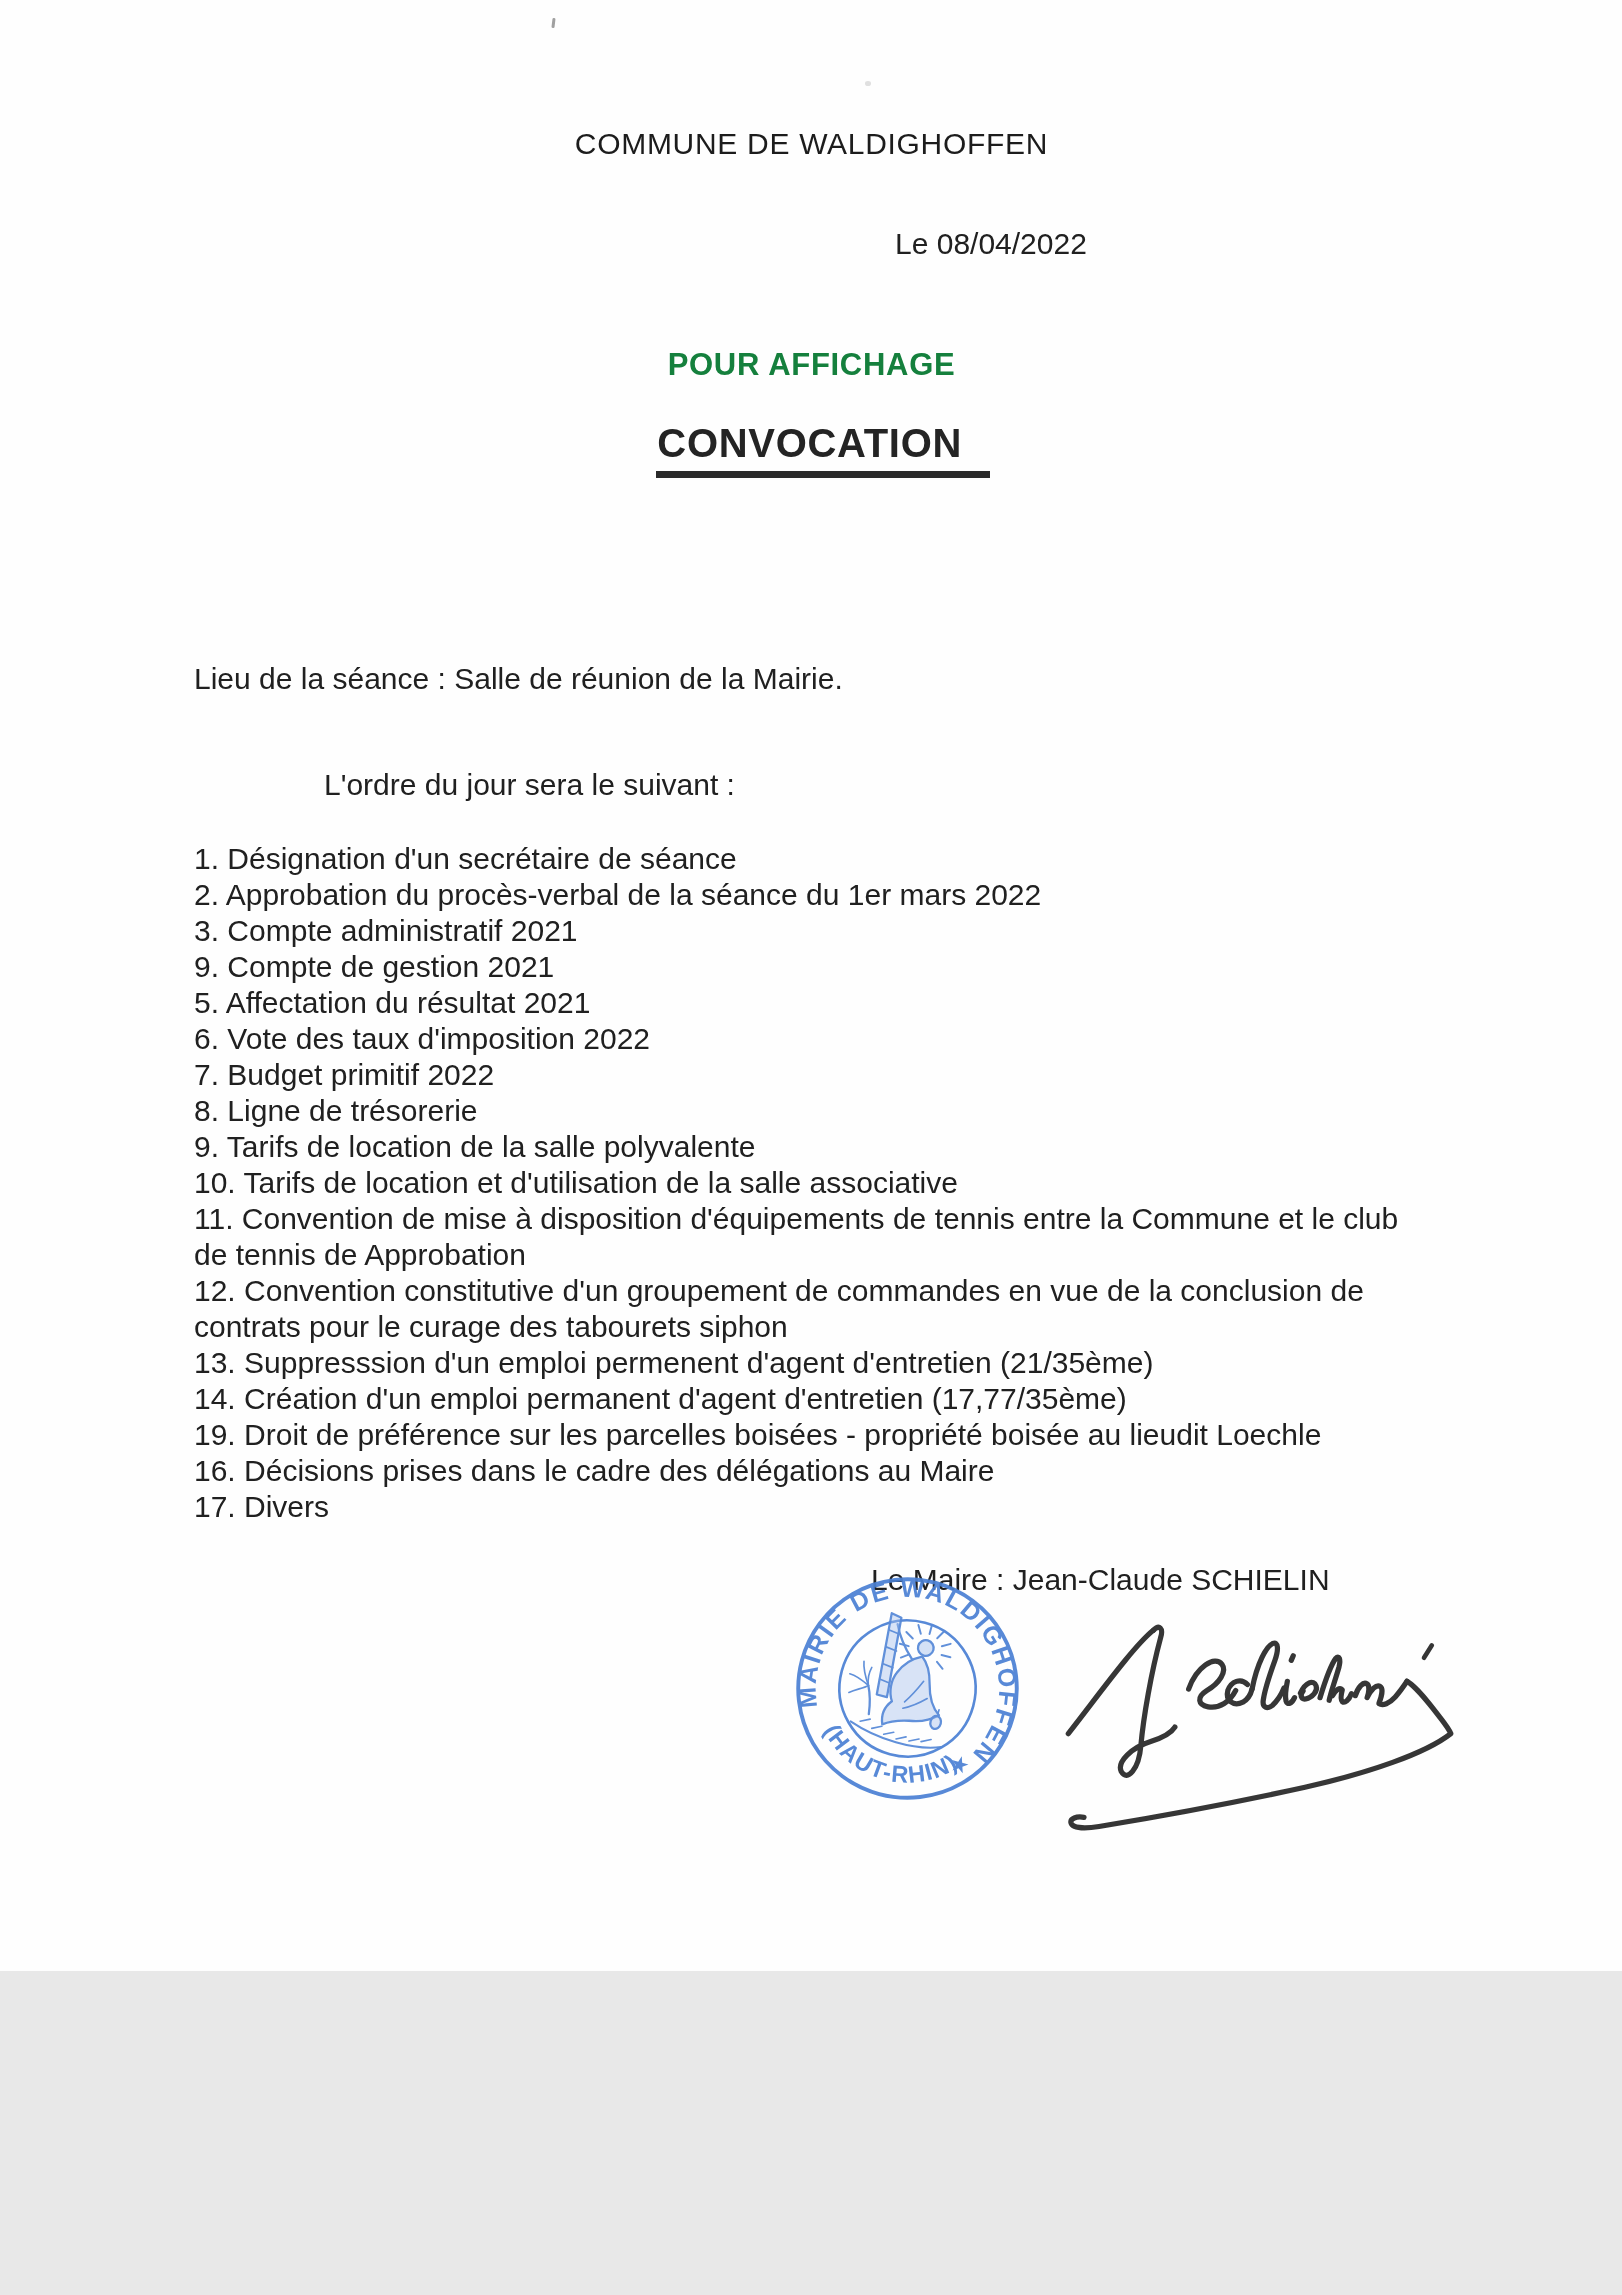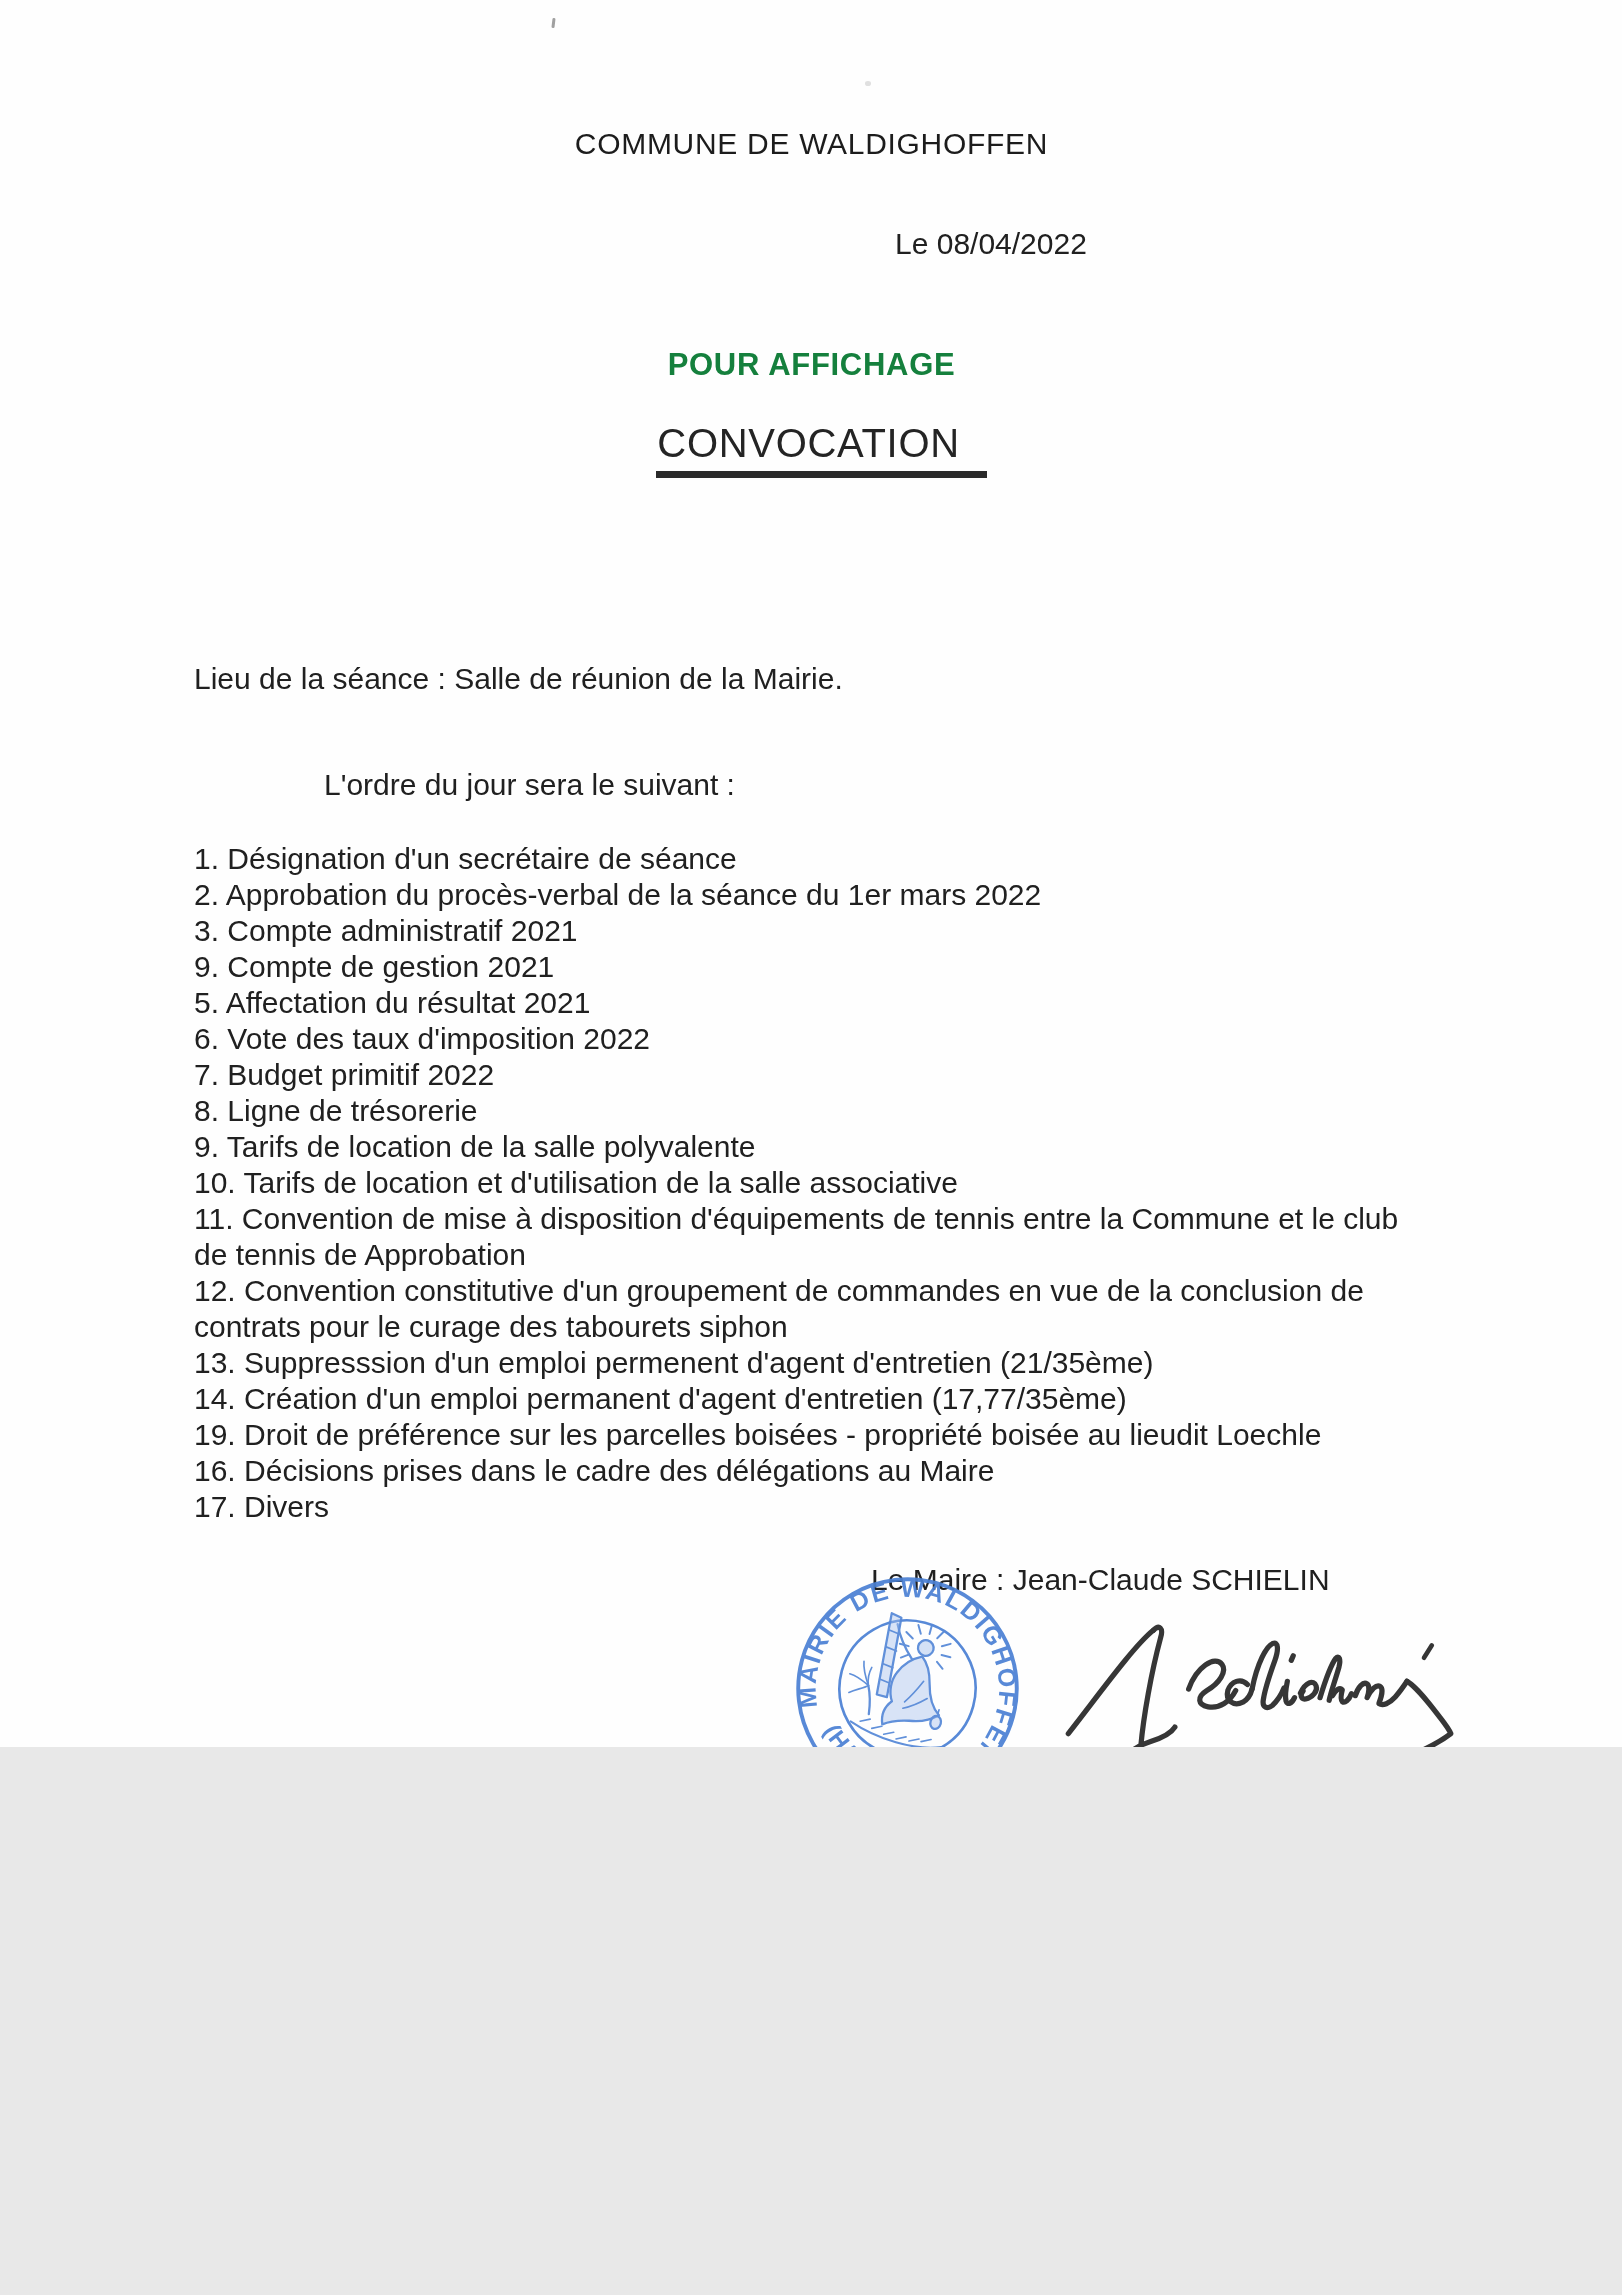--- a/index.html
+++ b/index.html
@@ -1,33 +1,33 @@
 <!DOCTYPE html>
 <html lang="fr" style="font-size:10.5px"><head>
 <meta charset="utf-8">
 <style>
   html,body{margin:0;padding:0;background:#e8e8e8;}
   .page{
     position:relative;
-    width:1623px;height:1747px;
+    width:1623px;height:1971px;
     margin:0 auto;
     background:#fefefe;
     font-family:"Liberation Sans","DejaVu Sans",sans-serif;
     color:#202020;
     overflow:hidden;
   }
   .abs{position:absolute;}
   .centered{left:0;width:100%;text-align:center;}
   .t{font-size:30px;line-height:36px;white-space:nowrap;}
   .commune{top:126px;font-size:30px;letter-spacing:0.7px;color:#1c1c1c;}
   .dateline{left:895px;top:226px;}
   .affichage{top:335px;font-size:31px;font-weight:bold;letter-spacing:0.7px;color:#15803d;margin-top:12px;}
   .convocation{
     left:656px;top:423px;
-    font-size:40px;font-weight:normal;line-height:41px;
+    font-size:40px;font-weight:bold;line-height:41px;
     letter-spacing:0.7px;color:#242424;
     border-bottom:7.2px solid #2a2a2a;
     padding:0 27.5px 6.5px 1.3px;
     white-space:nowrap;
   }
   .intro{left:194px;top:554px;white-space:normal;width:1243px;}
   .bold{font-weight:bold;color:#151515;}
   .lieu{left:194px;top:661px;}
   .ordre{left:308px;top:767px;margin-left:16px;}
   .agenda{left:194px;top:841px;width:1283px;}

